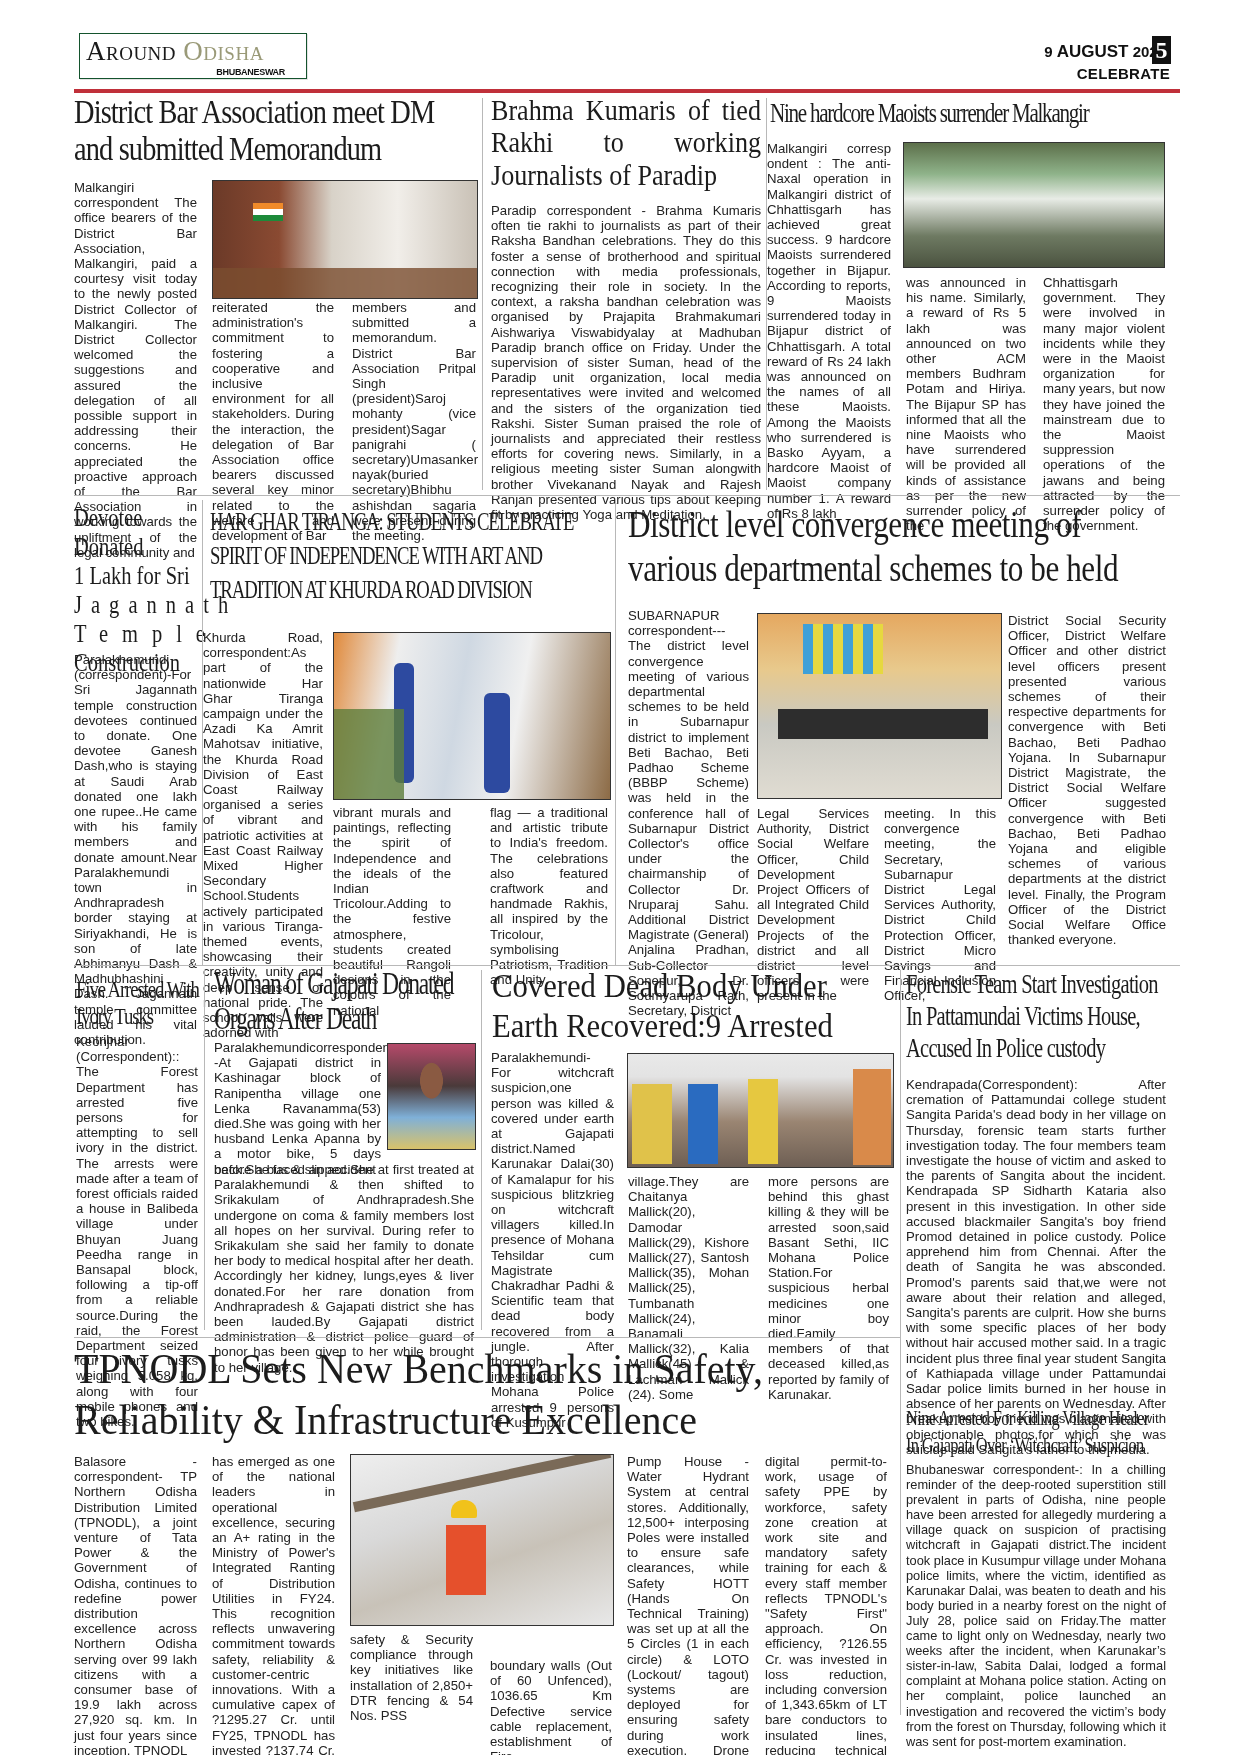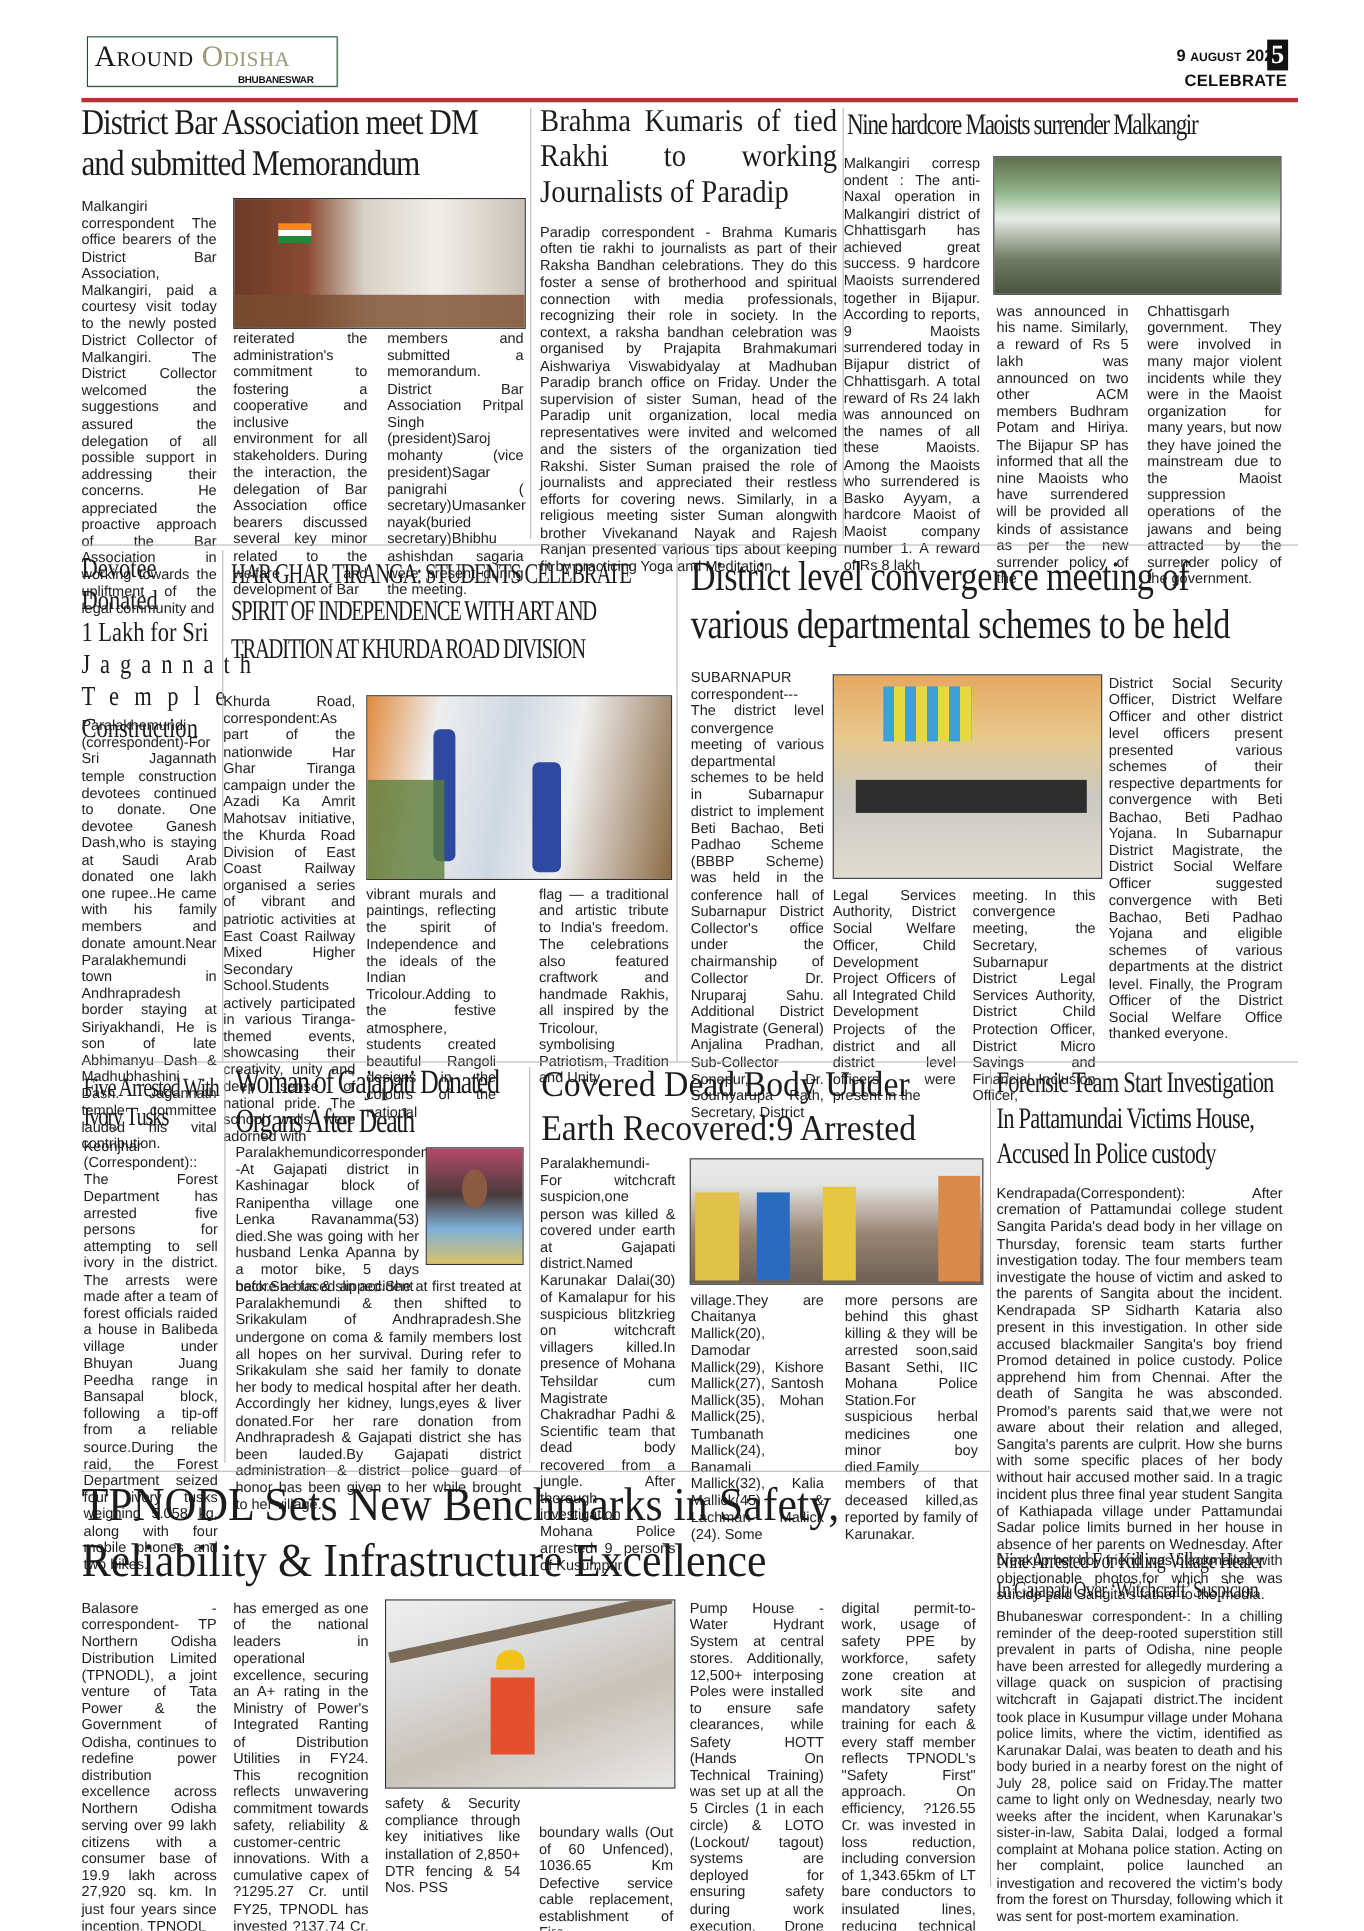--- a/index.html
+++ b/index.html
@@ -4,21 +4,21 @@
 <style>
   html, body { margin:0; padding:0; background:#ffffff; }
   body { width:1240px; height:1755px; position:relative; overflow:hidden; font-family:"Liberation Serif", serif; color:#222; }
   .abs { position:absolute; }
   
   .logo-box { left:79px; top:33px; width:226px; height:44px; border:1px solid #14532d; box-shadow:1px 1px 0 #e3e3e3; background:#fff; }
   .logo-around { position:absolute; left:6px; top:2px; font-family:"Liberation Serif", serif; font-size:27px; color:#1a1a1a; letter-spacing:0.5px; font-variant:small-caps; }
   .logo-odisha { color:#9a9a78; }
   .logo-city { position:absolute; right:21px; bottom:1px; font-family:"Liberation Sans", sans-serif; font-size:9px; font-weight:bold; color:#111; letter-spacing:-0.3px; }
   .date { right:74px; top:42px; font-family:"Liberation Sans", sans-serif; font-weight:bold; font-size:15px; color:#111; }
-  .date small { font-size:11px; }
+  .date small { font-size:17px; }
   .pageno { left:1152px; top:36px; width:19px; height:28px; background:#111; color:#fff; font-family:"Liberation Serif", serif; font-weight:bold; font-size:24px; text-align:center; line-height:28px; }
   .day { right:70px; top:65px; font-family:"Liberation Sans", sans-serif; font-weight:bold; font-size:15px; color:#111; letter-spacing:0.3px; }
   .redrule { left:74px; top:89px; width:1106px; height:4px; background:#c0303a; }
   
   .vrule { width:1px; background:#b8b8b8; }
   .hrule { height:1px; background:#b8b8b8; }
   .headser { font-family:"Liberation Serif", serif; color:#1c1c1c; line-height:1.12; }
   .txt { font-family:Liberation Sans, sans-serif; font-size:13.2px; line-height:15.2px; text-align:justify; color:#222; hyphens:none; }
   .photo { border:1.5px solid #333; overflow:hidden; }
 </style>

